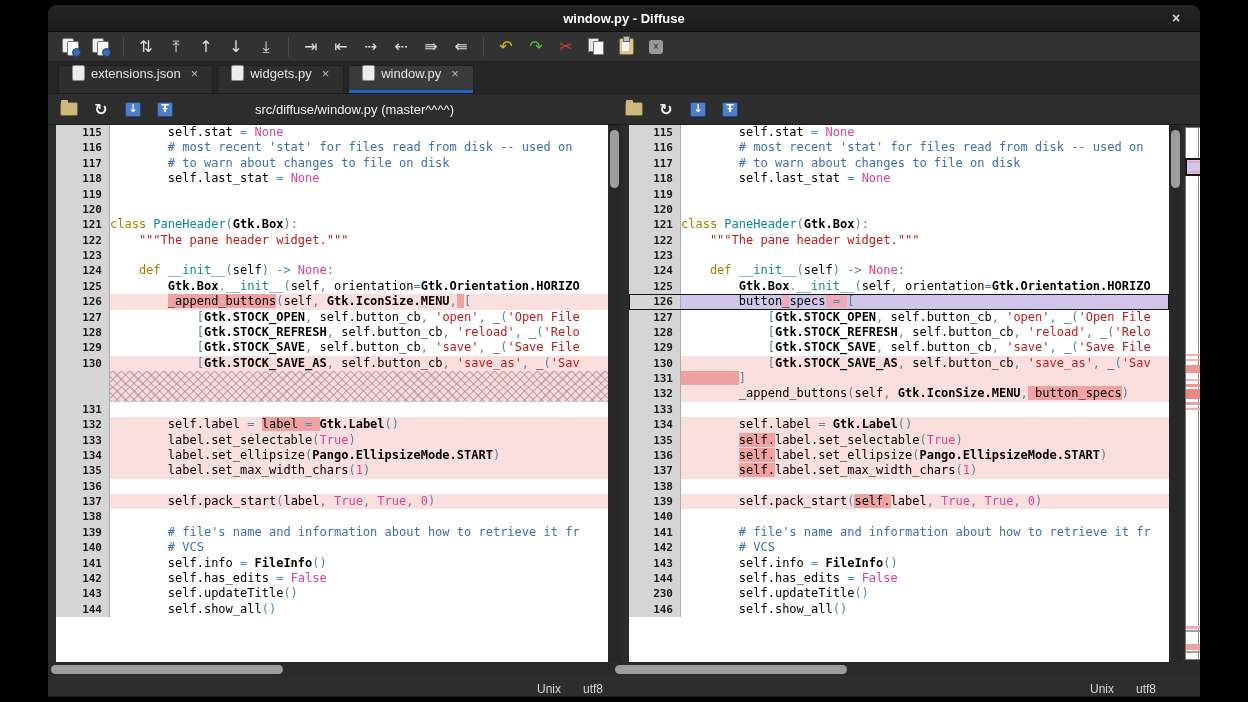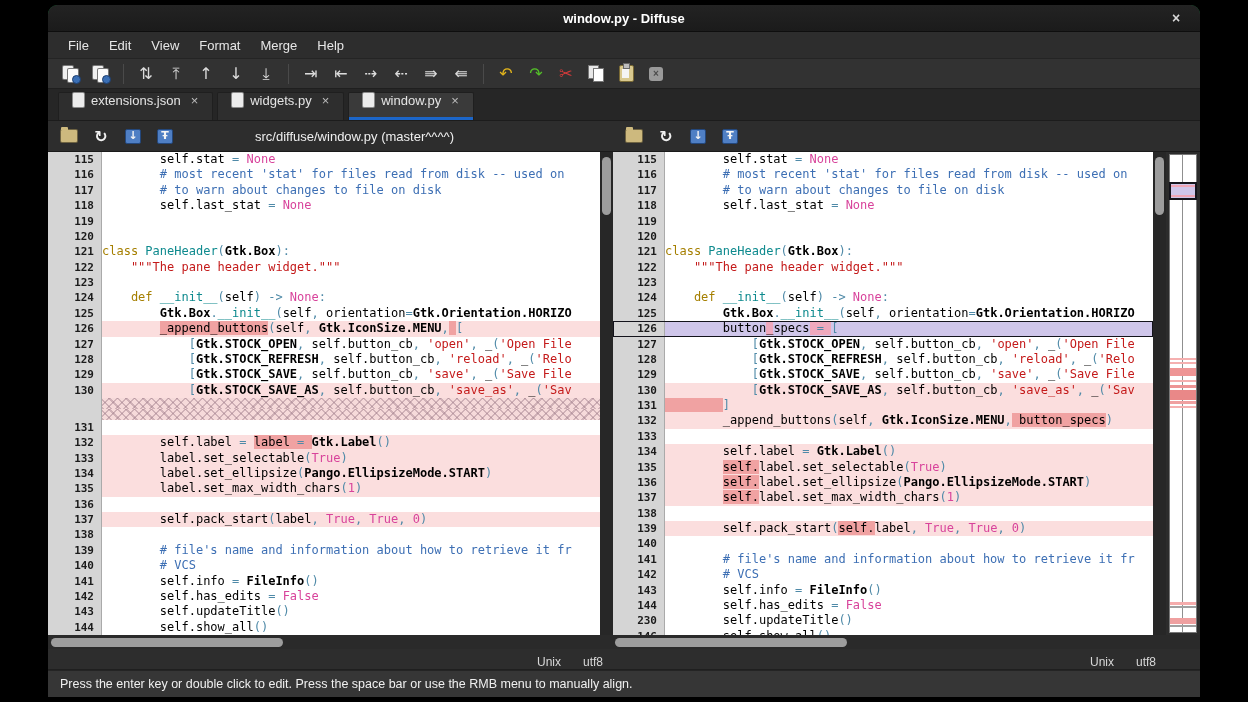--- a/index.html
+++ b/index.html
@@ -52,21 +52,21 @@
   
   .paneheaders{height:30px;flex:0 0 30px;background:#2d2d2d;display:flex;align-items:stretch;border-bottom:1px solid #1a1a1a;}
   .phead{display:flex;align-items:center;position:relative;}
   .phead.left{width:565px;}
   .phead.right{flex:1;}
   .phead .icons{display:flex;align-items:center;gap:6px;padding-left:8px;}
   .ph-btn{width:26px;height:24px;display:flex;align-items:center;justify-content:center;}
   .phead .ptitle{position:absolute;left:0;right:0;text-align:center;color:#efefef;font-size:13px;pointer-events:none;margin-left:48px;}
   
   .main{flex:1;display:flex;align-items:stretch;background:#2c2c2c;overflow:hidden;}
-  .pane{display:flex;flex-direction:column;background:#fff;overflow:hidden;}
+  .pane{display:flex;flex-direction:column;background:#fff;overflow:hidden;margin-left:8px;}
   .pane.pleft{width:552px;}
   .pane.pright{width:540px;}
   .vscroll{width:13px;background:#272727;position:relative;}
   .vthumb{position:absolute;left:2px;top:5px;width:9px;height:58px;background:#9d9d9d;border-radius:5px;}
   .maparea{flex:1;background:#2c2c2c;position:relative;}
   .map{position:absolute;left:3px;top:2px;bottom:2px;width:26px;background:#fff;border:1px solid #777;}
   .map .divider{position:absolute;left:12px;top:0;bottom:0;width:1px;background:#8f8f8f;}
   .map .marker{position:absolute;left:0;right:0;}
   .map .viewport{position:absolute;left:-1px;right:-1px;border:2px solid #15151c;background:#cfc6ea;}
   .map .viewport .stripe{position:absolute;left:0;right:0;height:2px;background:#f0a6b6;}
@@ -113,28 +113,20 @@
 <body>
 
 <div class="screen">
   <div class="window">
 
     <div class="titlebar">
       <span class="title">window.py - Diffuse</span>
       <span class="close-btn">×</span>
     </div>
 
-    <div class="menubar" id="menubar">
-        <span class="menu-item">File</span>
-        <span class="menu-item">Edit</span>
-        <span class="menu-item">View</span>
-        <span class="menu-item">Format</span>
-        <span class="menu-item">Merge</span>
-        <span class="menu-item">Help</span>
-      </div>
 
     <div class="toolbar" id="toolbar">
         <span class="tb-btn">
           <span class="i-doc2">
             <span class="p1"></span>
             <span class="p2"></span>
             <span class="dot"></span>
           </span>
         </span>
         <span class="tb-btn">
@@ -565,18 +557,15 @@
         <span>Unix</span>
         <span>utf8</span>
       </div>
       <div style="width:13px"></div>
       <div class="pstat r">
         <span>Unix</span>
         <span>utf8</span>
       </div>
     </div>
 
-    <div class="hintbar">
-      <span>Press the enter key or double click to edit. Press the space bar or use the RMB menu to manually align.</span>
-    </div>
 
   </div>
 </div>
 
 </body></html>

